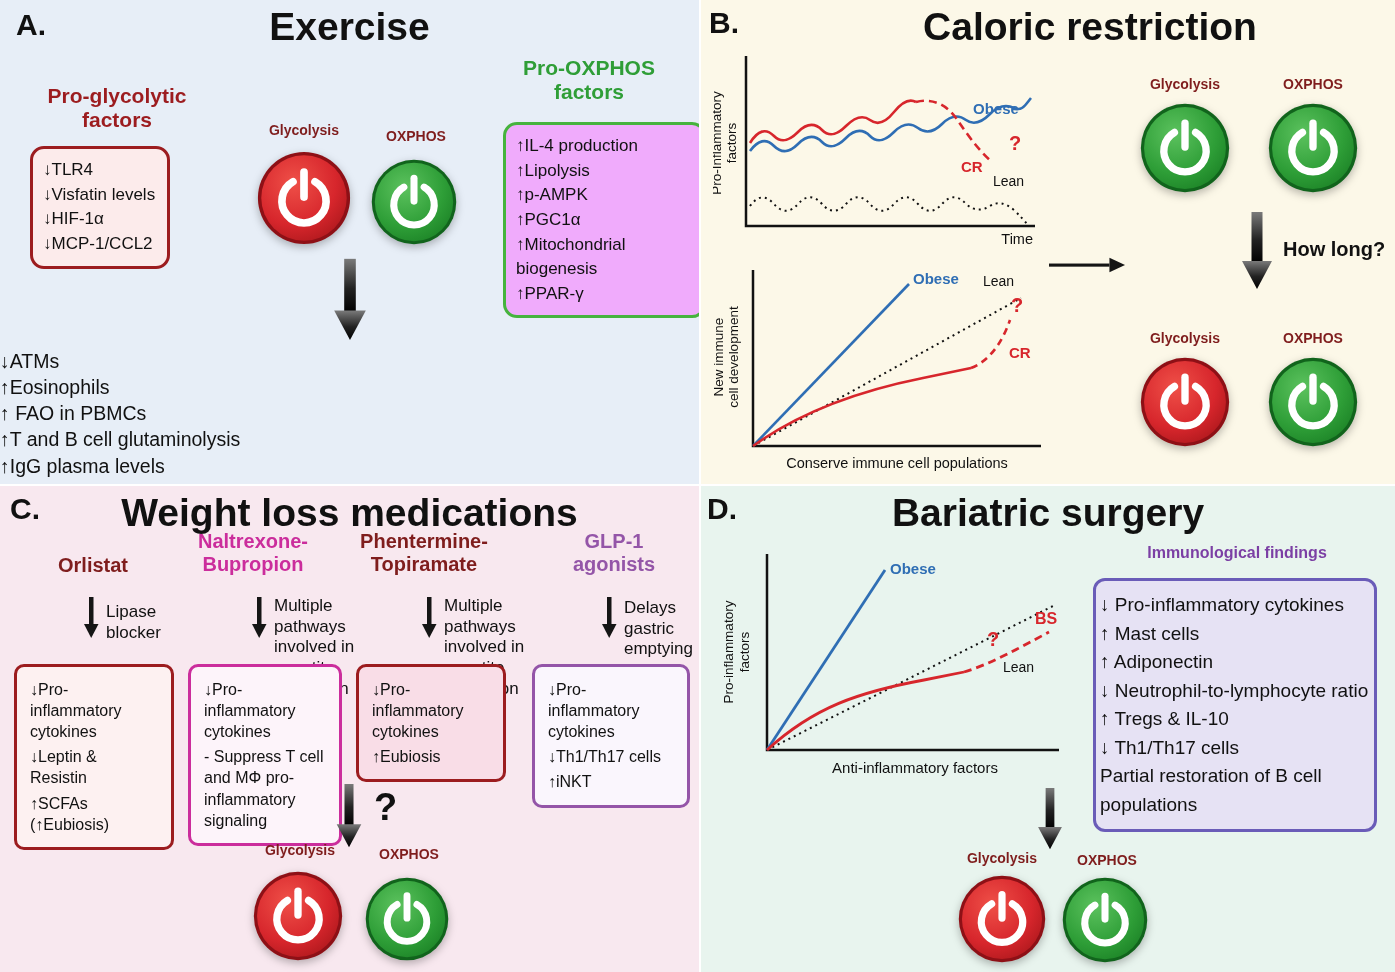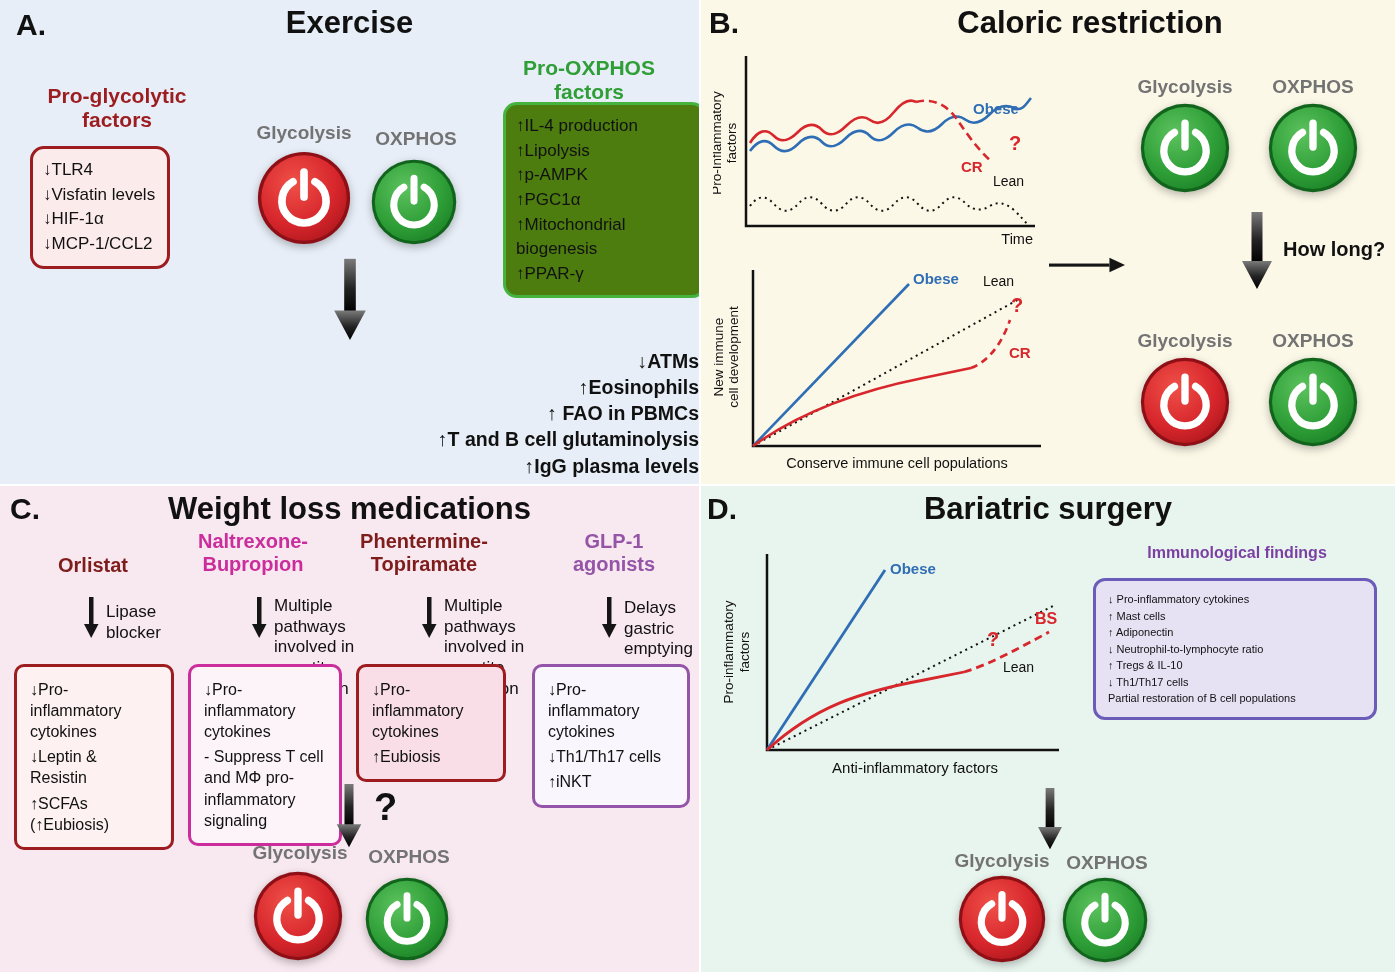--- a/index.html
+++ b/index.html
@@ -6,35 +6,35 @@
   html,body { background:#ffffff; }
   body { font-family:"Liberation Sans", sans-serif; color:#111; }
   .fig { position:relative; width:1395px; height:972px; background:#fff; overflow:hidden; }
   .panel { position:absolute; overflow:hidden; }
   #panel-a { left:0; top:0; width:699px; height:484px; background:#e7eef7; }
   #panel-b { left:701px; top:0; width:694px; height:484px; background:#fcf8e8; }
   #panel-c { left:0; top:486px; width:699px; height:486px; background:#f8e8ef; }
   #panel-d { left:701px; top:486px; width:694px; height:486px; background:#e8f4ee; }
   .abs { position:absolute; }
   .panel-letter { position:absolute; font-size:30px; font-weight:800; }
-  .panel-title { position:absolute; top:5px; left:0; right:0; text-align:center; font-size:31px; font-weight:800; }
+  .panel-title { position:absolute; top:5px; left:0; right:0; text-align:center; font-size:39px; font-weight:800; }
   .box-heading { position:absolute; text-align:center; font-size:21px; font-weight:700; line-height:1.15; }
   .factor-box { position:absolute; border-radius:14px; border:3px solid #9c1c1f; padding:9px 10px; font-size:17px; line-height:1.45; color:#111; }
-  .btn-label { position:absolute; text-align:center; font-size:19px; font-weight:700; color:#737373; }
+  .btn-label { position:absolute; text-align:center; font-size:14px; font-weight:700; color:#7f1d1d; }
   .power { position:absolute; filter:drop-shadow(0 3px 4px rgba(0,0,0,0.28)); }
   .arrow { position:absolute; }
-  .outcomes { position:absolute; left:0; right:0; text-align:right; font-size:19.5px; font-weight:700; line-height:1.34; }
+  .outcomes { position:absolute; left:0; right:0; text-align:left; font-size:19.5px; font-weight:400; line-height:1.34; }
   .drug-name { position:absolute; text-align:center; font-size:20px; font-weight:800; line-height:1.15; }
   .mech-text { position:absolute; font-size:17px; line-height:1.22; color:#111; }
   .effect-box { position:absolute; border-radius:10px; border:3px solid; padding:8px 9px; font-size:16px; line-height:1.32; }
   .effect-box div { margin:4px; }
   .big-q { position:absolute; font-size:38px; font-weight:800; color:#111; }
   .how-long { position:absolute; font-size:20px; font-weight:700; color:#111; }
   .findings-heading { position:absolute; text-align:center; font-size:16px; font-weight:800; color:#7b3fa4; }
-  .findings-box { position:absolute; border-radius:12px; border:3px solid #6a5cb8; background:#e6e2f4; padding:10px 12px; font-size:11px; line-height:1.5; }
+  .findings-box { position:absolute; border-radius:12px; border:3px solid #6a5cb8; background:#e6e2f4; padding:10px 4px; font-size:19px; line-height:1.5; }
   svg text { font-family:"Liberation Sans", sans-serif; fill:#111; }
   .ylab { font-size:13.5px; }
   .xlab { font-size:14.5px; }
   .lbl-blue { font-size:15px; font-weight:700; fill:#2f6eb4; }
   .lbl-red { font-size:15px; font-weight:700; fill:#d7262c; }
   .lbl-black { font-size:14px; fill:#111; }
   .q-red { font-size:20px; font-weight:800; fill:#d7262c; }
 </style>
 </head>
 <body>
@@ -100,21 +100,21 @@
     <div class="btn-label" style="left:252px; top:122px; width:104px;">Glycolysis</div>
     <div class="btn-label" style="left:370px; top:128px; width:92px;">OXPHOS</div>
     <svg class="power" style="left:256px; top:150px; width:96px; height:96px;">
         <use href="#power-red"></use>
       </svg>
     <svg class="power" style="left:370px; top:158px; width:88px; height:88px;">
         <use href="#power-green"></use>
       </svg>
 
     <div class="box-heading" style="left:500px; top:56px; width:178px; color:#2f9e37;">Pro-OXPHOS factors</div>
-    <div class="factor-box" style="left:503px; top:102px; width:203px; border-color:#46b33e; background:#4d7c0f;">
+    <div class="factor-box" style="left:503px; top:122px; width:203px; border-color:#46b33e; background:#f0abfc;">
       <div>↑IL-4 production</div>
       <div>↑Lipolysis</div>
       <div>↑p-AMPK</div>
       <div>↑PGC1α</div>
       <div>↑Mitochondrial biogenesis</div>
       <div>↑PPAR-γ</div>
     </div>
 
     <svg class="arrow" style="left:331px; top:258px; width:38px; height:84px;">
         <use href="#arrow-down"></use>

